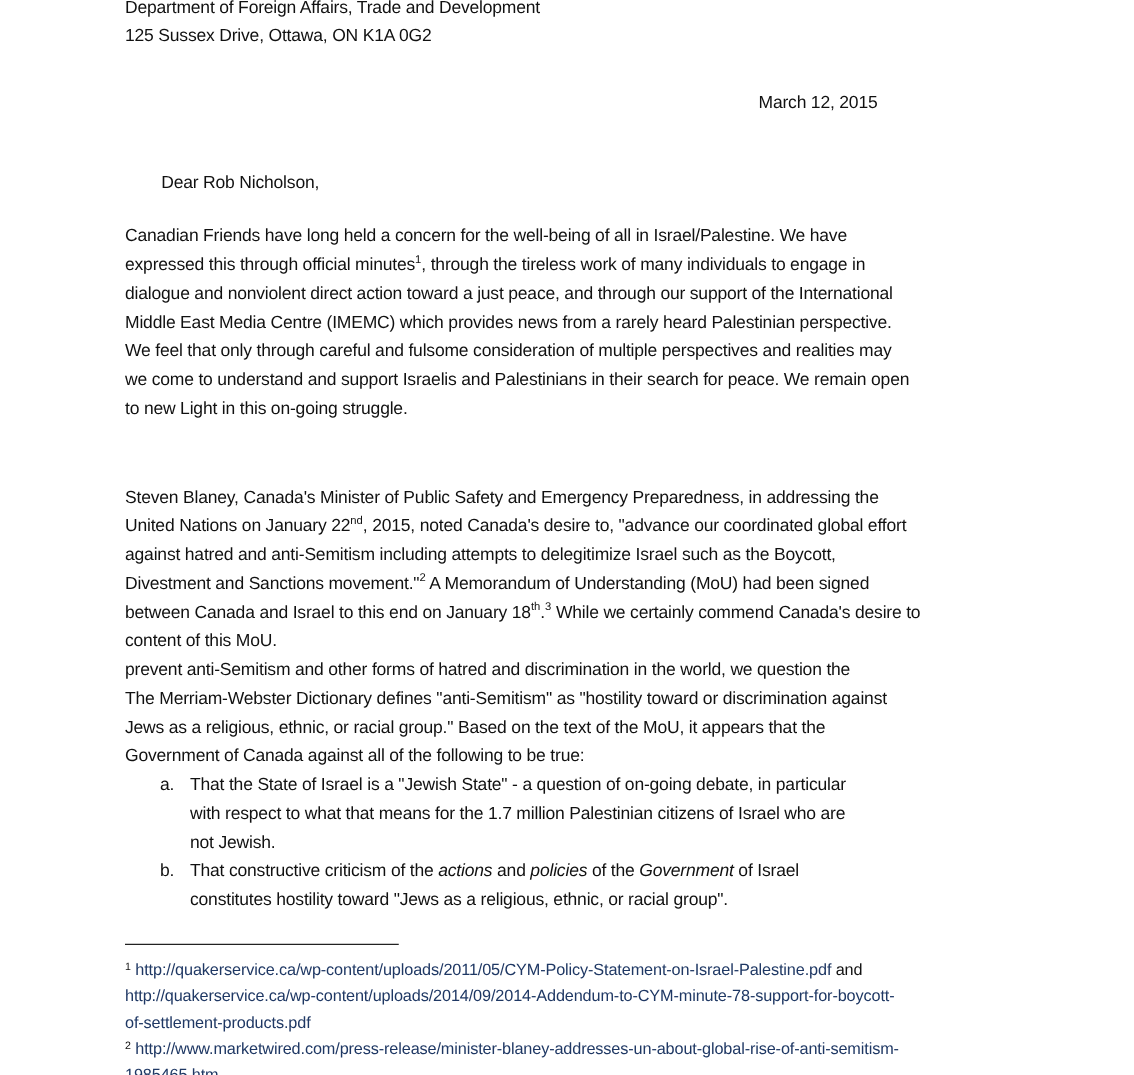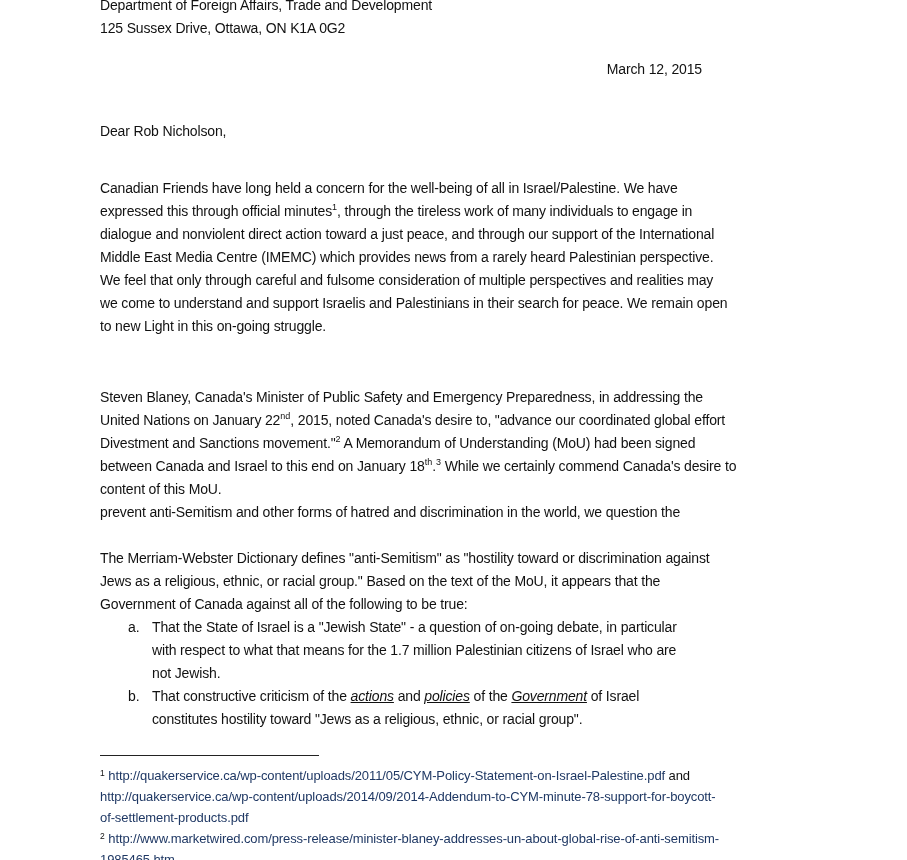--- a/index.html
+++ b/index.html
@@ -12,25 +12,25 @@
     color:#111111;
     font-size:14px;
     line-height:23px;
     letter-spacing:-0.15px;
   }
   .abs{position:absolute;}
   .content-left{left:100px;}
   .line{white-space:nowrap;}
   sup.sp{font-size:9px;line-height:0;vertical-align:6px;letter-spacing:0;}
   .footnotes sup.sp{font-size:8.5px;vertical-align:4px;}
-  em{font-style:italic;text-decoration:underline;}
+  em{font-style:italic;}
   .link{color:#1f3864;cursor:pointer;}
   .sender{top:-6px;}
-  .date-line{top:58px;right:104px;text-align:left;}
-  .salutation{top:120px;}
+  .date-line{top:70px;right:104px;text-align:left;}
+  .salutation{top:134px;margin-left:29px;}
   .para-0{top:177px;}
   .para-1{top:362px;margin-top:24px;}
   .para-2{top:547px;}
   .list-block{top:616px;right:80px;}
   .list-item{position:relative;padding-left:52px;}
   .list-marker{position:absolute;left:28px;top:0;}
   .fn-rule{top:755px;width:219px;border-top:1.5px solid #222;height:0;}
   .footnotes{top:765px;font-size:13px;line-height:21px;letter-spacing:-0.1px;}
 </style>
 </head>
@@ -52,20 +52,21 @@
       <div class="line"><span>expressed this through official minutes</span><sup class="sp">1</sup><span>, through the tireless work of many individuals to engage in</span></div>
       <div class="line"><span>dialogue and nonviolent direct action toward a just peace, and through our support of the International</span></div>
       <div class="line"><span>Middle East Media Centre (IMEMC) which provides news from a rarely heard Palestinian perspective.</span></div>
       <div class="line"><span>We feel that only through careful and fulsome consideration of multiple perspectives and realities may</span></div>
       <div class="line"><span>we come to understand and support Israelis and Palestinians in their search for peace. We remain open</span></div>
       <div class="line"><span>to new Light in this on-going struggle.</span></div>
     </div>
   <div class="abs content-left para-1">
       <div class="line"><span>Steven Blaney, Canada's Minister of Public Safety and Emergency Preparedness, in addressing the</span></div>
       <div class="line"><span>United Nations on January 22</span><sup class="sp">nd</sup><span>, 2015, noted Canada's desire to, "advance our coordinated global effort</span></div>
+      <div class="line"><span>against hatred and anti-Semitism including attempts to delegitimize Israel such as the Boycott,</span></div>
       <div class="line"><span>Divestment and Sanctions movement."</span><sup class="sp">2</sup><span> A Memorandum of Understanding (MoU) had been signed</span></div>
       <div class="line"><span>between Canada and Israel to this end on January 18</span><sup class="sp">th</sup><span>.</span><sup class="sp">3</sup><span> While we certainly commend Canada's desire to</span></div>
       <div class="line"><span>content of this MoU.</span></div>
       <div class="line"><span>prevent anti-Semitism and other forms of hatred and discrimination in the world, we question the</span></div>
     </div>
   <div class="abs content-left para-2">
       <div class="line"><span>The Merriam-Webster Dictionary defines "anti-Semitism" as "hostility toward or discrimination against</span></div>
       <div class="line"><span>Jews as a religious, ethnic, or racial group." Based on the text of the MoU, it appears that the</span></div>
       <div class="line"><span>Government of Canada against all of the following to be true:</span></div>
     </div>

